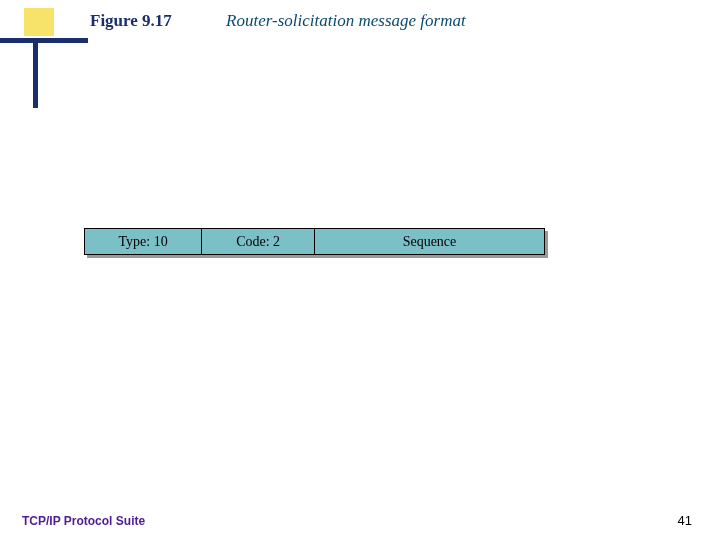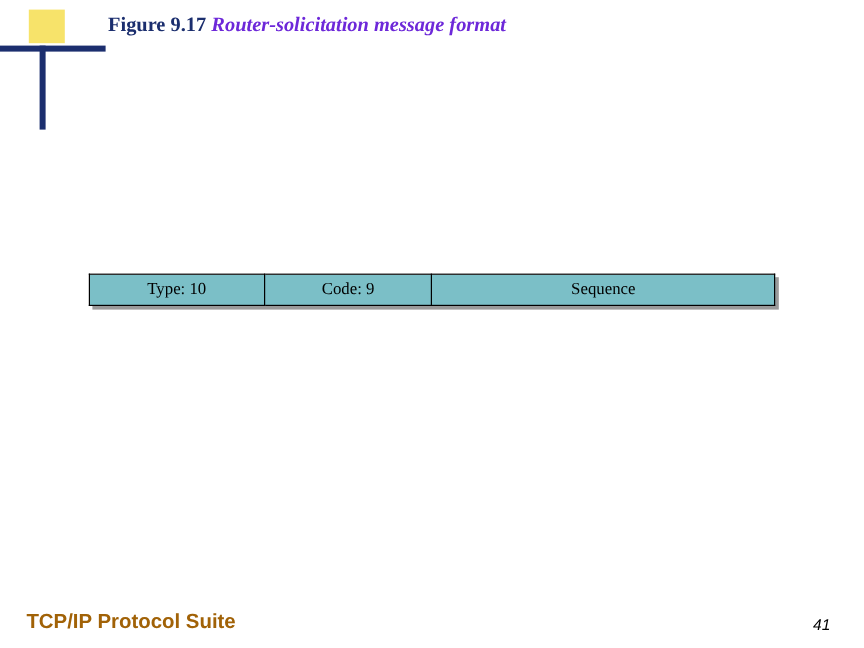--- a/index.html
+++ b/index.html
@@ -46,31 +46,33 @@
   .heading {
     position: absolute;
     top: 11px;
     left: 90px;
     font-family: "Times New Roman", serif;
     font-size: 17px;
   }
   .heading .fig-label {
     font-weight: bold;
     color: #1b2e6e;
+    margin-right: 14px;
   }
   .heading .fig-title {
-    font-weight: bold;
+    font-weight: normal;
     font-style: italic;
-    color: #6d28d9;
+    color: #0c4a6e;
+    margin-left: 36px;
   }
   .table-wrap {
     position: absolute;
     top: 228px;
-    left: 74px;
-    width: 572px;
+    left: 84px;
+    width: 461px;
     border-radius: 16px;
   }
   .msg-table {
     border-collapse: collapse;
     width: 100%;
     box-shadow: 3px 3px 0 #9a9a9a;
     table-layout: fixed;
   }
   .msg-table td {
     border: 1px solid #000;
@@ -81,31 +83,30 @@
     text-align: center;
     height: 26px;
     vertical-align: middle;
   }
   .footer-left {
     position: absolute;
     bottom: 12px;
     left: 22px;
     font-family: Verdana, Arial, sans-serif;
     font-weight: bold;
-    font-size: 17px;
-    color: #a16207;
+    font-size: 12px;
+    color: #4c1d95;
   }
   .footer-right {
     position: absolute;
     bottom: 12px;
     right: 28px;
     font-family: Arial, sans-serif;
     font-size: 13px;
     color: #000;
-    font-style: italic;
   }
 </style>
 </head>
 <body>
 
 <div class="slide-decoration">
   <div class="deco-yellow"></div>
   <div class="deco-navy-h"></div>
   <div class="deco-navy-v"></div>
 </div>
@@ -118,21 +119,21 @@
 <div class="table-wrap">
   <table class="msg-table">
     <colgroup>
       <col style="width:25.5%">
       <col style="width:24.5%">
       <col style="width:50%">
     </colgroup>
     <tbody>
         <tr>
       <td>Type: 10</td>
-      <td>Code: 9</td>
+      <td>Code: 2</td>
       <td>Sequence</td>
     </tr>
   </tbody>
     </table>
 </div>
 
 <div class="footer-left">TCP/IP Protocol Suite</div>
 <div class="footer-right">41</div>
 
 </body></html>

